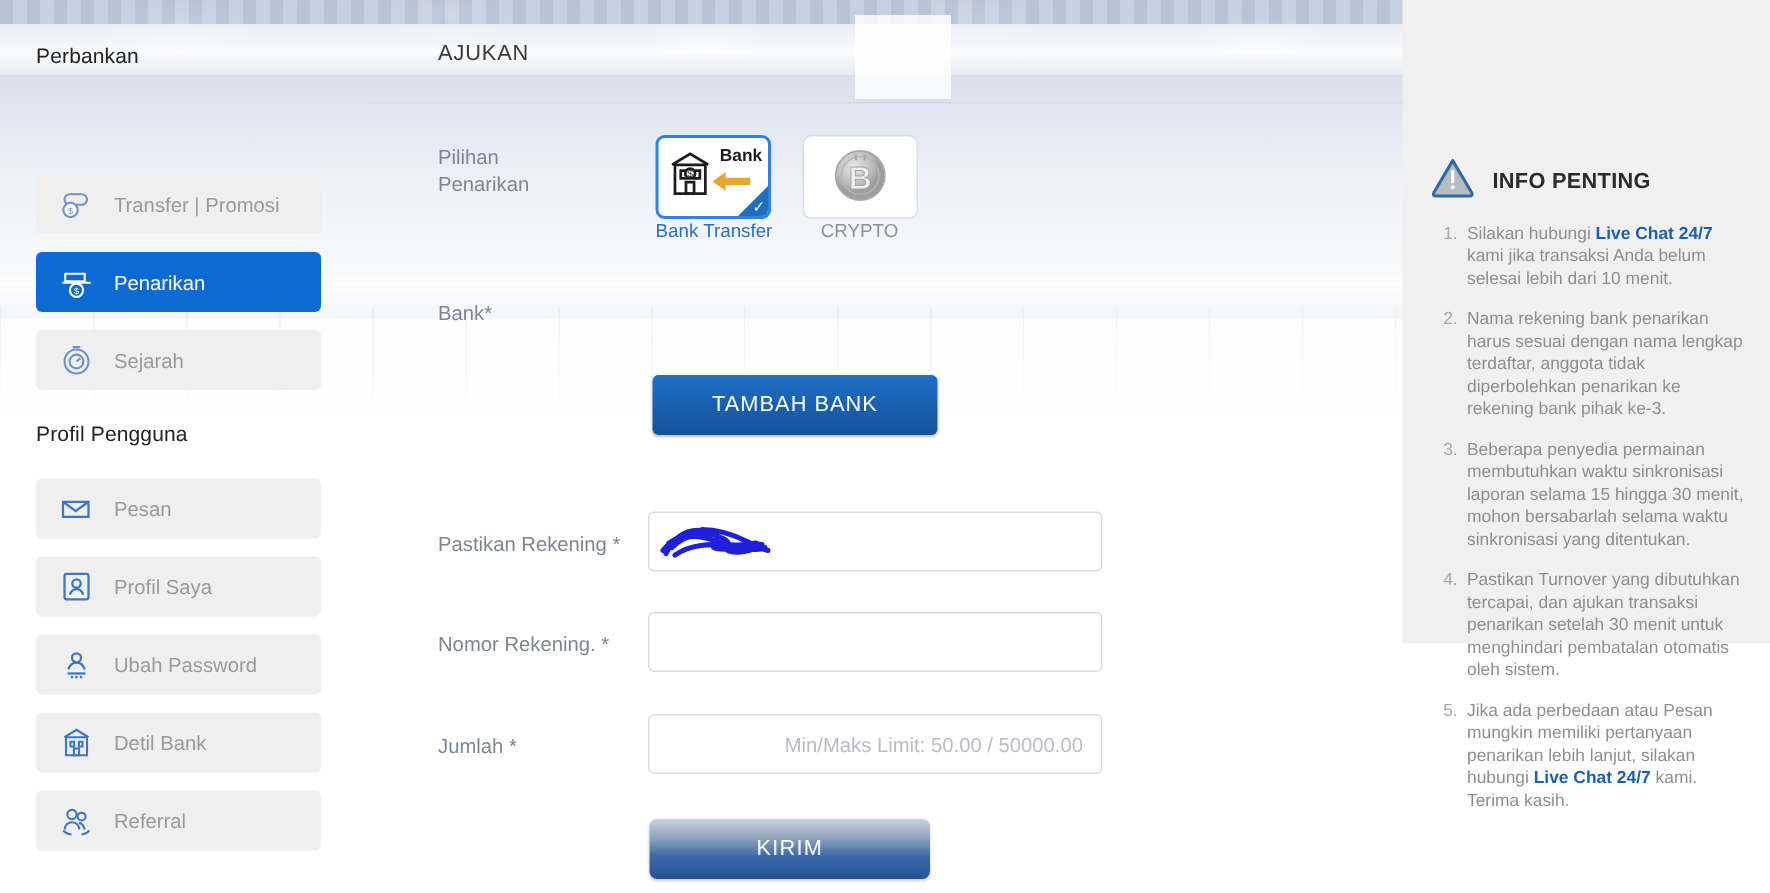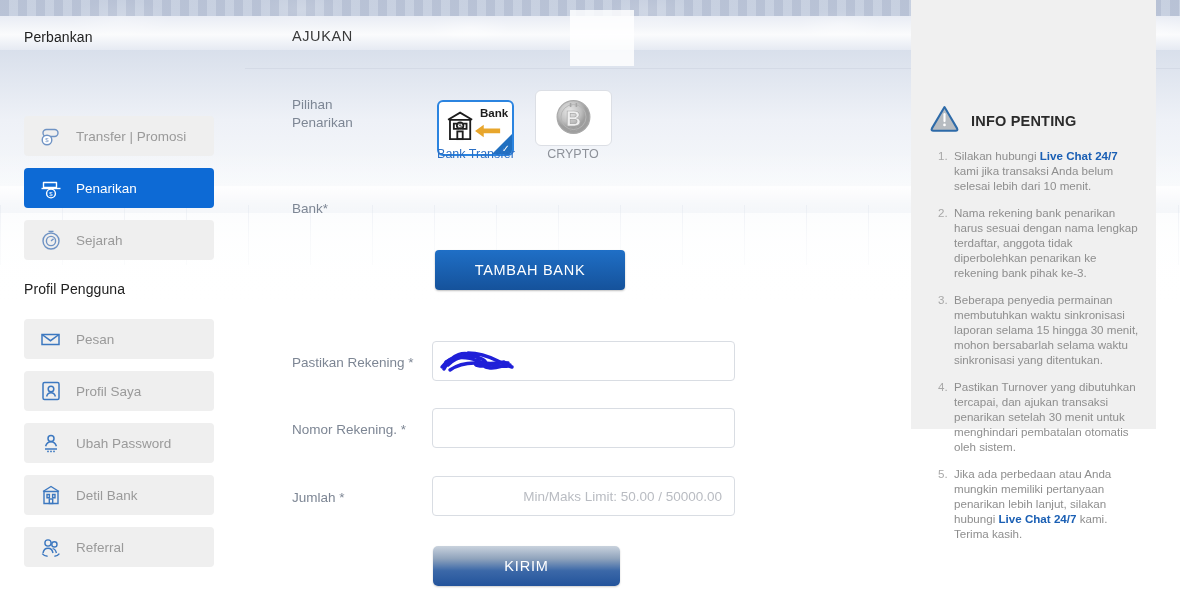--- a/index.html
+++ b/index.html
@@ -137,21 +137,21 @@
     font-size:13.5px;color:#555;padding:0 12px;
     font-family:"Liberation Sans", sans-serif;outline:none;
   }
   .field::placeholder{color:#b9bcc2;}
   .scribble{
     position:absolute;pointer-events:none;
   }
 
   
   .info{
-    position:absolute;left:911px;top:0;width:245px;height:429px;
+    position:absolute;left:935px;top:0;width:245px;height:429px;
     background:#f0f0f0;z-index:6;box-sizing:border-box;
   }
   .info-head{
     position:absolute;left:18px;top:104px;display:flex;align-items:center;gap:11px;
   }
   .info-title{font-size:14.5px;font-weight:bold;color:#2b2b2b;letter-spacing:.2px;}
   .info-list{
     position:absolute;left:16px;top:148px;width:214px;
     margin:0;padding:0 0 0 24px;
     color:#8e8e8e;font-size:11.6px;line-height:15.2px;
@@ -277,21 +277,21 @@
 <div class="main">
   <div class="page-title">AJUKAN</div>
   <div class="title-rule"></div>
 
   <div class="row-label" style="left:47px;top:96px;width:110px;">
     <span>Pilihan</span><br>
     <span>Penarikan</span>
   </div>
   <div class="row-label" style="left:198px;top:99px;font-size:11px;">*</div>
 
-  <div class="tile selected" style="left:192px;top:100px;">
+  <div class="tile selected" style="left:192px;top:90px;">
     <svg viewBox="0 0 77 56" width="75" height="54">
       <g fill="none" stroke="#1d1d1d" stroke-width="1.9">
         <path d="M9 18.5l12.5-7.5L34 18.5"></path>
         <path d="M11 18.5h21v20H11z"></path>
         <path d="M15 22.5h4.2v5.4H15zM24 22.5h4.2v5.4H24z"></path>
         <rect x="18.6" y="30.5" width="5.6" height="8"></rect>
         <circle cx="21.5" cy="24.5" r="3.4" fill="#fff"></circle>
       </g>
       <text x="21.5" y="27" font-size="7" fill="#1d1d1d" text-anchor="middle" font-family="Liberation Sans">$</text>
       <text x="42" y="16" font-size="12" font-weight="bold" fill="#1d1d1d" font-family="Liberation Sans">Bank</text>
@@ -376,16 +376,16 @@
     <li>
       <span>Nama rekening bank penarikan harus sesuai dengan nama lengkap terdaftar, anggota tidak diperbolehkan penarikan ke rekening bank pihak ke-3.</span>
     </li>
     <li>
       <span>Beberapa penyedia permainan membutuhkan waktu sinkronisasi laporan selama 15 hingga 30 menit, mohon bersabarlah selama waktu sinkronisasi yang ditentukan.</span>
     </li>
     <li>
       <span>Pastikan Turnover yang dibutuhkan tercapai, dan ajukan transaksi penarikan setelah 30 menit untuk menghindari pembatalan otomatis oleh sistem.</span>
     </li>
     <li>
-      <span>Jika ada perbedaan atau Anda mungkin memiliki pertanyaan penarikan lebih lanjut, silakan hubungi </span><span class="lc">Live Chat 24/7</span><span> kami. Terima kasih.</span>
+      <span>Jika ada perbedaan atau Pesan mungkin memiliki pertanyaan penarikan lebih lanjut, silakan hubungi </span><span class="lc">Live Chat 24/7</span><span> kami. Terima kasih.</span>
     </li>
   </ol>
 </div>
 
 </body></html>

